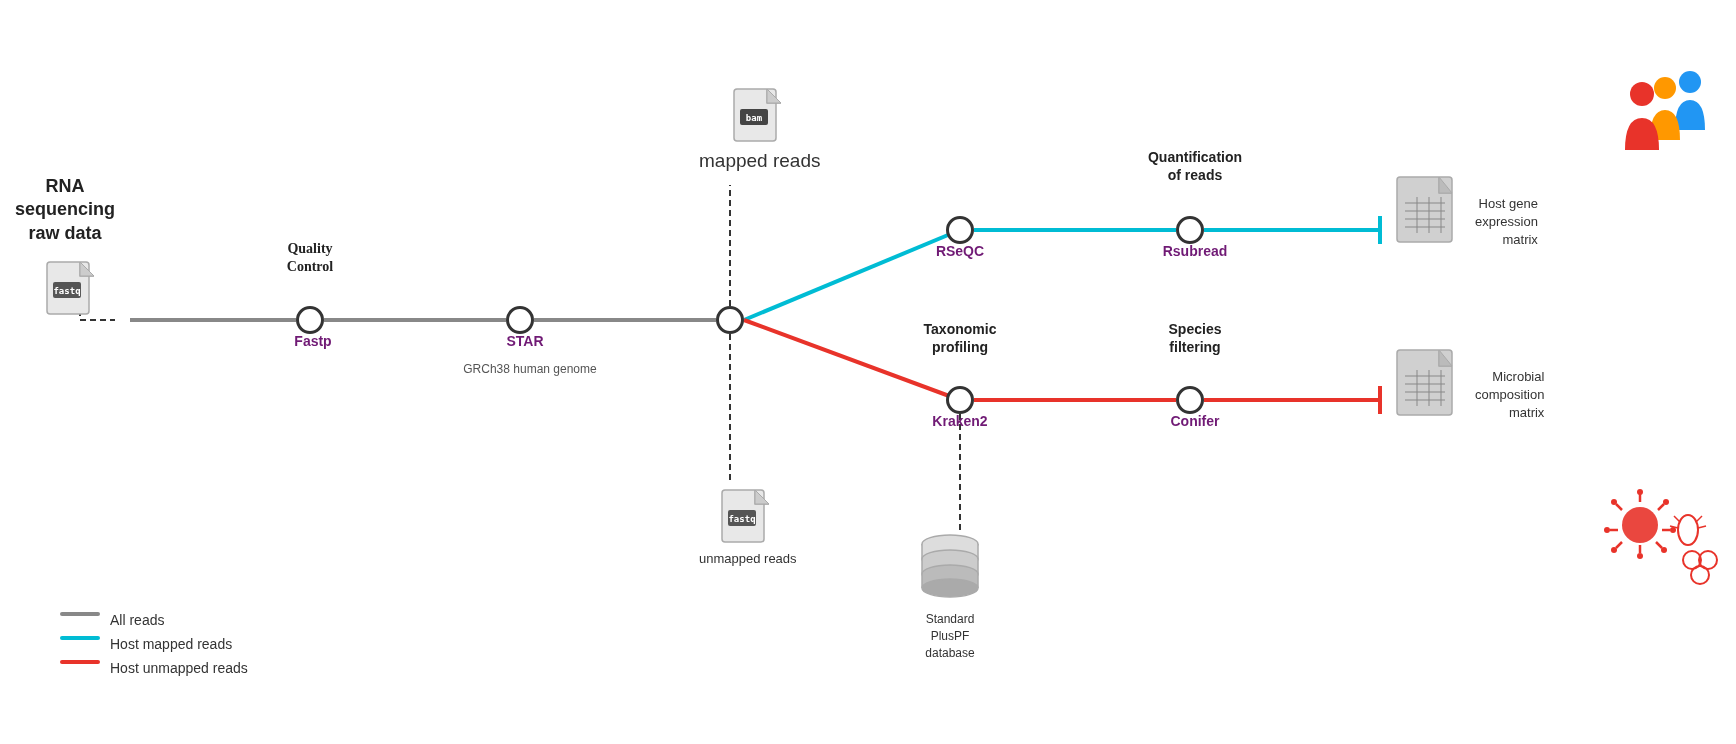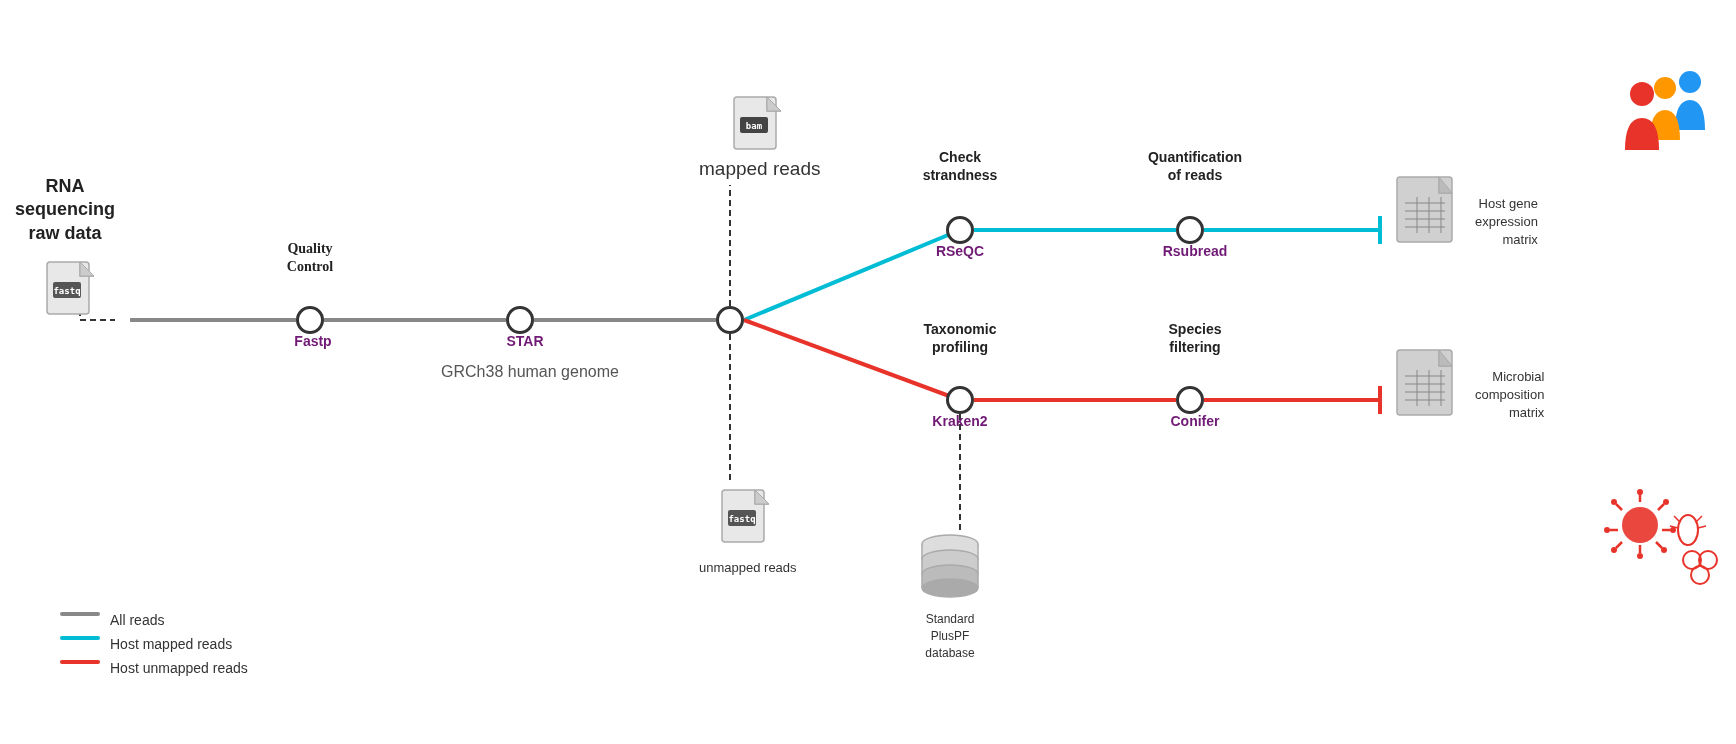--- a/index.html
+++ b/index.html
@@ -157,45 +157,44 @@
     </svg>
   </div>
   <div class="label" style="left:0px;top:175px;width:130px;font-weight:bold;font-size:18px;">
     RNA sequencing<br>raw data
   </div>
 
   <div class="label" style="left:240px;top:240px;width:140px;font-family:Liberation Serif, serif;">Quality<br>Control</div>
   <div class="label red" style="left:268px;top:332px;width:90px;">Fastp</div>
 
   <div class="label red" style="left:490px;top:332px;width:70px;">STAR</div>
-  <div class="label" style="left:410px;top:362px;width:240px;font-size:16px;font-weight:normal;color:#555;">GRCh38 human genome</div>
-
-  <div class="file-icon" style="left:699px;top:95px;">
+  <div class="label" style="left:410px;top:362px;width:240px;font-size:12px;font-weight:normal;color:#555;">GRCh38 human genome</div>
+
+  <div class="file-icon" style="left:699px;top:87px;">
     <svg width="55" height="60" viewBox="0 0 55 60">
       <rect x="2" y="2" width="42" height="52" rx="3" ry="3" fill="#e8e8e8" stroke="#aaa" stroke-width="1.5"></rect>
       <polyline points="35,2 35,16 49,16" fill="none" stroke="#aaa" stroke-width="1.5"></polyline>
       <polygon points="35,2 49,16 35,16" fill="#ccc" stroke="#aaa" stroke-width="1"></polygon>
       <rect x="8" y="22" width="28" height="16" rx="2" fill="#444"></rect>
       <text x="22" y="34" text-anchor="middle" fill="#fff" font-size="9" font-family="monospace" font-weight="bold">bam</text>
     </svg>
     <div class="icon-label" style="color:#333;font-size:19px;margin-top:3px;">mapped reads</div>
   </div>
 
   <div class="file-icon" style="left:699px;top:488px;">
     <svg width="55" height="60" viewBox="0 0 55 60">
       <rect x="2" y="2" width="42" height="52" rx="3" ry="3" fill="#e8e8e8" stroke="#aaa" stroke-width="1.5"></rect>
       <polyline points="35,2 35,16 49,16" fill="none" stroke="#aaa" stroke-width="1.5"></polyline>
       <polygon points="35,2 49,16 35,16" fill="#ccc" stroke="#aaa" stroke-width="1"></polygon>
       <rect x="8" y="22" width="28" height="16" rx="2" fill="#555"></rect>
       <text x="22" y="34" text-anchor="middle" fill="#fff" font-size="9" font-family="monospace" font-weight="bold">fastq</text>
     </svg>
-    <div class="icon-label" style="color:#333;font-size:13px;margin-top:12px;">unmapped reads</div>
-  </div>
-
-  <div class="label" style="left:880px;top:148px;width:160px;">Check<br>strandness</div>
+    <div class="icon-label" style="color:#333;font-size:13px;margin-top:3px;">unmapped reads</div>
+  </div>
+
   <div class="label red" style="left:905px;top:242px;width:110px;">RSeQC</div>
 
   <div class="label" style="left:880px;top:320px;width:160px;">Taxonomic<br>profiling</div>
   <div class="label red" style="left:905px;top:412px;width:110px;">Kraken2</div>
 
   <div class="label" style="left:1100px;top:148px;width:190px;">Quantification<br>of reads</div>
   <div class="label red" style="left:1130px;top:242px;width:130px;">Rsubread</div>
 
   <div class="label" style="left:1110px;top:320px;width:170px;">Species<br>filtering</div>
   <div class="label red" style="left:1140px;top:412px;width:110px;">Conifer</div>

